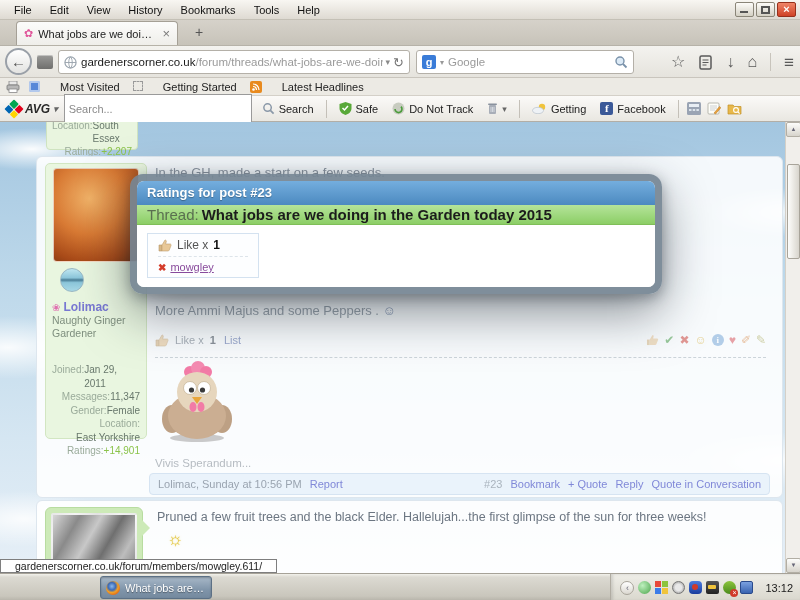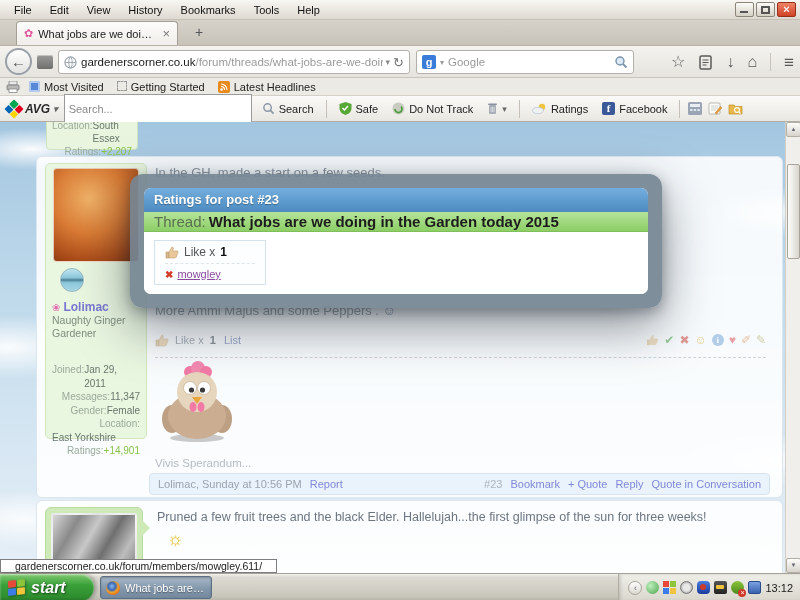--- a/index.html
+++ b/index.html
@@ -35,21 +35,21 @@
 .search-field{position:absolute;left:416px;top:4px;width:218px;height:24px;background:#fff;border:1px solid #b4b0a8;border-radius:3px;display:flex;align-items:center;padding:0 5px;gap:4px}
 .g-icon{width:14px;height:14px;background:#3a7cd8;border-radius:2px;color:#fff;font-size:11px;font-weight:bold;text-align:center;line-height:14px}
 .search-caret{color:#999;font-size:8px}
 .search-input{flex:1;border:none;outline:none;font-size:11.5px;color:#333;font-family:"Liberation Sans",sans-serif;background:transparent}
 .search-input::placeholder{color:#9a9a9a}
 .nav-right{position:absolute;right:6px;top:4px;height:24px;display:flex;align-items:center;gap:13px}
 .nav-glyph{color:#5a5a5a;font-size:16px;line-height:1}
 .nav-sep{width:1px;height:18px;background:#c8c4bc}
 
 .bookmarksbar{height:18px;background:#eceae4;border-bottom:1px solid #d4d0c8;display:flex;align-items:center;gap:5px;padding-left:6px;font-size:11px;color:#222}
-.bm-item{display:flex;align-items:flex-start;gap:4px;padding:0 4px}
+.bm-item{display:flex;align-items:flex-start;gap:20px;padding:0 4px}
 .mv-icon{width:11px;height:11px;background:#5888d8;border-radius:2px;box-shadow:inset 0 0 0 2px rgba(255,255,255,.55)}
 .gs-icon{width:10px;height:10px;border:1px dashed #999}
 
 .avgbar{height:26px;background:linear-gradient(#fbfaf8,#e9e7e1);border-bottom:1px solid #b2aea6;display:flex;align-items:center;padding-left:6px;font-size:11px;color:#222;gap:6px}
 .avg-logo{display:flex;align-items:center;gap:3px;font-weight:bold;font-style:italic;font-size:12px;color:#2a2a2a}
 .avg-pin{width:16px;height:16px;display:grid;grid-template-columns:1fr 1fr;gap:1px;transform:rotate(45deg) scale(.85)}
 .avg-pin i{border-radius:1px}
 .avg-pin i:nth-child(1){background:#00a651}.avg-pin i:nth-child(2){background:#e2001a}
 .avg-pin i:nth-child(3){background:#0066b3}.avg-pin i:nth-child(4){background:#ffd400}
 .avg-caret{color:#666;font-size:9px}
@@ -110,21 +110,21 @@
 .pf-num{color:#aab4be}
 
 .next-card{position:absolute;left:36px;top:378px;width:747px;height:78px;background:rgba(255,255,255,.9);border:1px solid #dde6ee;border-radius:6px}
 .bubble{position:absolute;left:8px;top:6px;width:98px;height:64px;background:#cdeab8;border:1px solid #b8dca0;border-radius:6px;padding:5px}
 .bubble:after{content:"";position:absolute;right:-8px;top:12px;border:8px solid transparent;border-left-color:#cdeab8;border-right:none}
 .bw-avatar{width:86px;height:52px;border:2px solid rgba(255,255,255,.8);border-radius:2px;background:linear-gradient(120deg,#d8d8d8 0%,#8a8a8a 25%,#c8c8c8 45%,#6f6f6f 65%,#bdbdbd 85%,#909090 100%)}
 .next-text{position:absolute;left:120px;top:9px;right:14px;font-size:12.5px;color:#6c7682}
 .sun-glyph{position:absolute;left:130px;top:28px;font-size:18px;color:#e2c43a;text-shadow:0 0 2px rgba(230,200,60,.6)}
 
 
-.modal{position:absolute;left:130px;top:52px;width:532px;background:rgba(116,132,146,.92);border-radius:13px;padding:14px;z-index:40;box-shadow:0 18px 50px rgba(25,35,45,.5),0 4px 14px rgba(25,35,45,.35)}
+.modal{position:absolute;left:130px;top:52px;width:532px;background:rgba(116,132,146,.92);border-radius:13px;padding:7px;z-index:40;box-shadow:0 18px 50px rgba(25,35,45,.5),0 4px 14px rgba(25,35,45,.35)}
 .modal-inner{background:#fff;border-radius:7px;overflow:hidden}
 .modal-header{height:24px;background:linear-gradient(#74aede,#4c8ac0);color:#fff;font-weight:bold;font-size:13px;line-height:24px;padding-left:10px;text-shadow:0 1px 1px rgba(0,0,0,.3)}
 .modal-thread{height:20px;background:linear-gradient(#b5e49a,#8cce66);font-size:15px;line-height:20px;padding-left:10px;color:#5a7050;border-bottom:1px solid #7fbe58;white-space:nowrap;overflow:hidden}
 .modal-thread b{color:#1c1c1c;font-weight:bold;margin-left:3px}
 .modal-body{background:#fff;padding:8px 10px 9px;min-height:54px}
 .like-box{display:inline-block;border:1px solid #d4e2f0;background:#fdfeff;padding:4px 10px;min-width:112px}
 .lb-row1{display:flex;align-items:center;gap:5px;font-size:12px;color:#555;padding-bottom:4px;border-bottom:1px dashed #dde4ea}
 .lb-count{font-weight:bold;color:#111}
 .lb-row2{padding-top:4px;font-size:11px;display:flex;align-items:center;gap:4px}
 .lb-remove{color:#d43c2a;font-size:10px;font-weight:bold}
@@ -151,21 +151,21 @@
 .ti-win i:nth-child(1){background:#e8483a}.ti-win i:nth-child(2){background:#8cc43c}
 .ti-win i:nth-child(3){background:#3c7ce8}.ti-win i:nth-child(4){background:#f0c43c}
 .ti-clock{background:radial-gradient(circle,#e8e8e8 40%,#8a8a8a);border-radius:50%;border:1px solid #777}
 .ti-bt{background:linear-gradient(#4a7ce0,#1a3c9c);border-radius:4px;position:relative}
 .ti-bt:after{content:"";position:absolute;left:3px;top:3px;width:6px;height:6px;background:#d03a2a;border-radius:50%}
 .ti-phone{background:linear-gradient(#555,#222);position:relative}
 .ti-phone:after{content:"";position:absolute;left:2px;top:4px;width:8px;height:4px;background:#f0c43c;border-radius:1px}
 .ti-err{background:linear-gradient(#8cc43c,#4a8a1c);position:relative;border-radius:50%}
 .ti-err:after{content:"×";position:absolute;right:-2px;bottom:-3px;color:#fff;background:#d03a2a;border-radius:50%;width:8px;height:8px;font-size:7px;line-height:8px;text-align:center}
 .ti-mon{background:linear-gradient(#7aa0e0,#3a64b0);border:1px solid #2a4a8c}
-.clock-text{font-size:11px;color:#1a1a1a;margin-left:0}
+.clock-text{font-size:11px;color:#1a1a1a;margin-left:8px}
 
 a{text-decoration:none}
 svg{display:block}
 </style>
 </head>
 <body>
 
 <div class="screen">
 
   <div class="menubar">
@@ -295,21 +295,21 @@
         <path d="M4 5v5M5.5 5v5M7 5v5" stroke="#d8dce2" stroke-width=".9"></path>
       </svg>
       <span class="avg-caret">▾</span>
     </span>
     <span class="tb-sep"></span>
     <span class="tb-btn">
       <svg width="15" height="11" viewBox="0 0 15 11">
         <circle cx="10" cy="4" r="3.2" fill="#f0c43c"></circle>
         <ellipse cx="6" cy="7.5" rx="5.5" ry="3.2" fill="#eef2f6" stroke="#b8c2cc" stroke-width=".7"></ellipse>
       </svg>
-      <span>Ratings</span>
+      <span>Getting</span>
     </span>
     <span class="tb-btn">
       <span class="fb-icon">f</span>
       <span>Facebook</span>
     </span>
     <span class="tb-sep"></span>
     <svg width="14" height="13" viewBox="0 0 14 13">
       <rect width="14" height="13" rx="1.5" fill="#9aa4b4"></rect>
       <rect x="2" y="2" width="10" height="3" fill="#e8eef4"></rect>
       <rect x="2" y="7" width="2.5" height="2" fill="#dce4ec"></rect>
@@ -359,21 +359,21 @@
               <span class="stat-label">Messages:</span>
               <span class="stat-value">11,347</span>
             </div>
           <div class="stat-row">
               <span class="stat-label">Gender:</span>
               <span class="stat-value">Female</span>
             </div>
           <div class="stat-row">
               <span class="stat-label">Location:</span>
             </div>
-          <div class="stat-row" style="justify-content:flex-start">
+          <div class="stat-row" style="justify-content:flex-end">
               <span class="stat-value">East Yorkshire</span>
             </div>
           <div class="stat-row">
               <span class="stat-label">Ratings:</span>
               <span class="stat-green">+14,901</span>
             </div>
         </div>
       </div>
 
       <div class="body-line1">In the GH, made a start on a few seeds.</div>
@@ -477,29 +477,20 @@
     <div class="scrollbar">
       <div class="sb-btn up">▲</div>
       <div class="sb-thumb"></div>
       <div class="sb-btn down">▼</div>
     </div>
   </div>
 
   <div class="status-tip">gardenerscorner.co.uk/forum/members/mowgley.611/</div>
 
   <div class="taskbar">
-    <div class="start-btn">
-      <span class="start-flag">
-          <i></i>
-          <i></i>
-          <i></i>
-          <i></i>
-        </span>
-      <span>start</span>
-    </div>
     <div class="task-btn">
       <span class="ff-icon"></span>
       <span class="task-title">What jobs are we doi...</span>
     </div>
     <div class="tray">
       <span class="tray-chevron">‹</span>
       <span class="tray-ico ti-msgr"></span>
       <span class="tray-ico ti-win">
           <i></i>
           <i></i>

